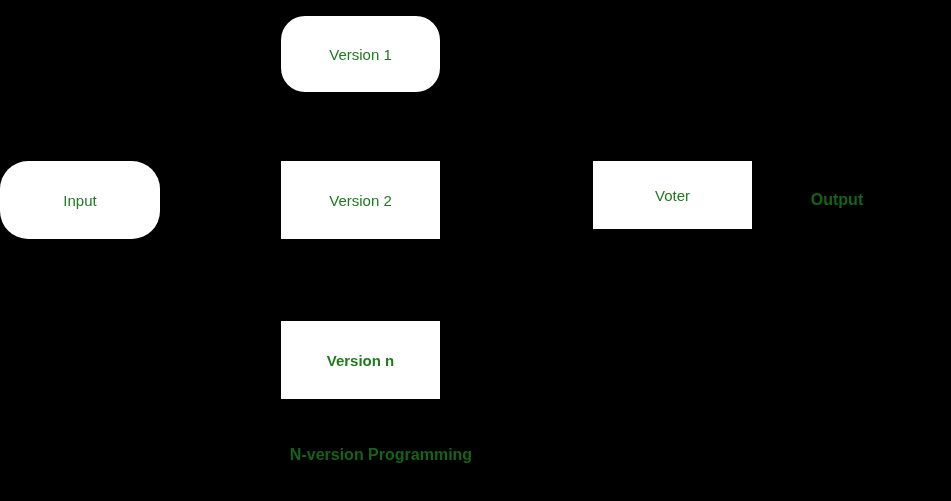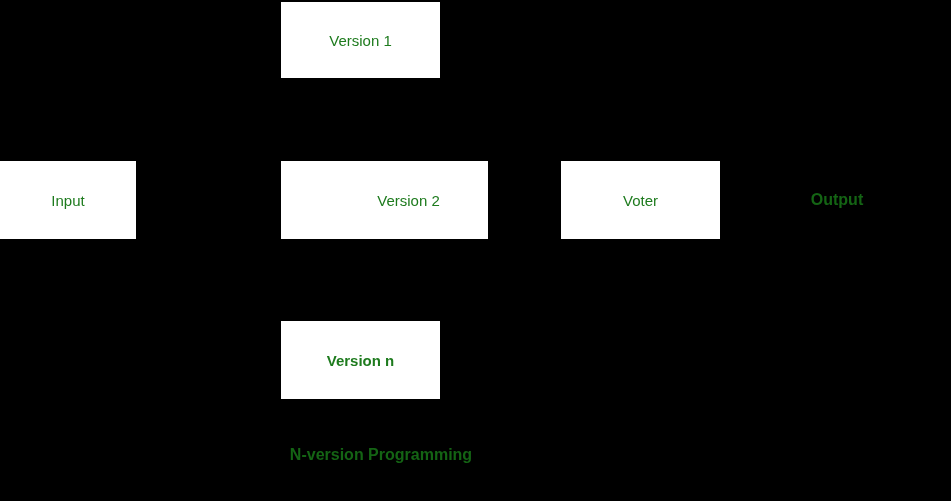--- a/index.html
+++ b/index.html
@@ -22,25 +22,25 @@
   .node-box {
     position: absolute;
     background: #ffffff;
     display: flex;
     align-items: center;
     justify-content: center;
     font-size: 15px;
     font-weight: 400;
     color: #1e7b1e;
   }
-  .node-input    { left: 0px;   top: 161px; width: 136px; height: 78px; }
-  .node-version1 { left: 281px; top: 2px;   width: 159px; height: 76px; }
-  .node-version2 { left: 281px; top: 161px; width: 159px; height: 78px; padding-left: 48px; }
+  .node-input    { left: 0px;   top: 161px; width: 160px; height: 78px; border-radius: 28px; }
+  .node-version1 { left: 281px; top: 16px;   width: 159px; height: 76px; border-radius: 24px; }
+  .node-version2 { left: 281px; top: 161px; width: 159px; height: 78px; }
   .node-versionn { left: 281px; top: 321px; width: 159px; height: 78px; font-weight: bold; }
-  .node-voter    { left: 561px; top: 161px; width: 159px; height: 78px; }
+  .node-voter    { left: 593px; top: 161px; width: 159px; height: 68px; }
   .free-label {
     position: absolute;
     color: #146414;
     font-weight: 700;
     text-align: center;
   }
   .output-label {
     left: 757px;
     top: 191px;
     width: 160px;

